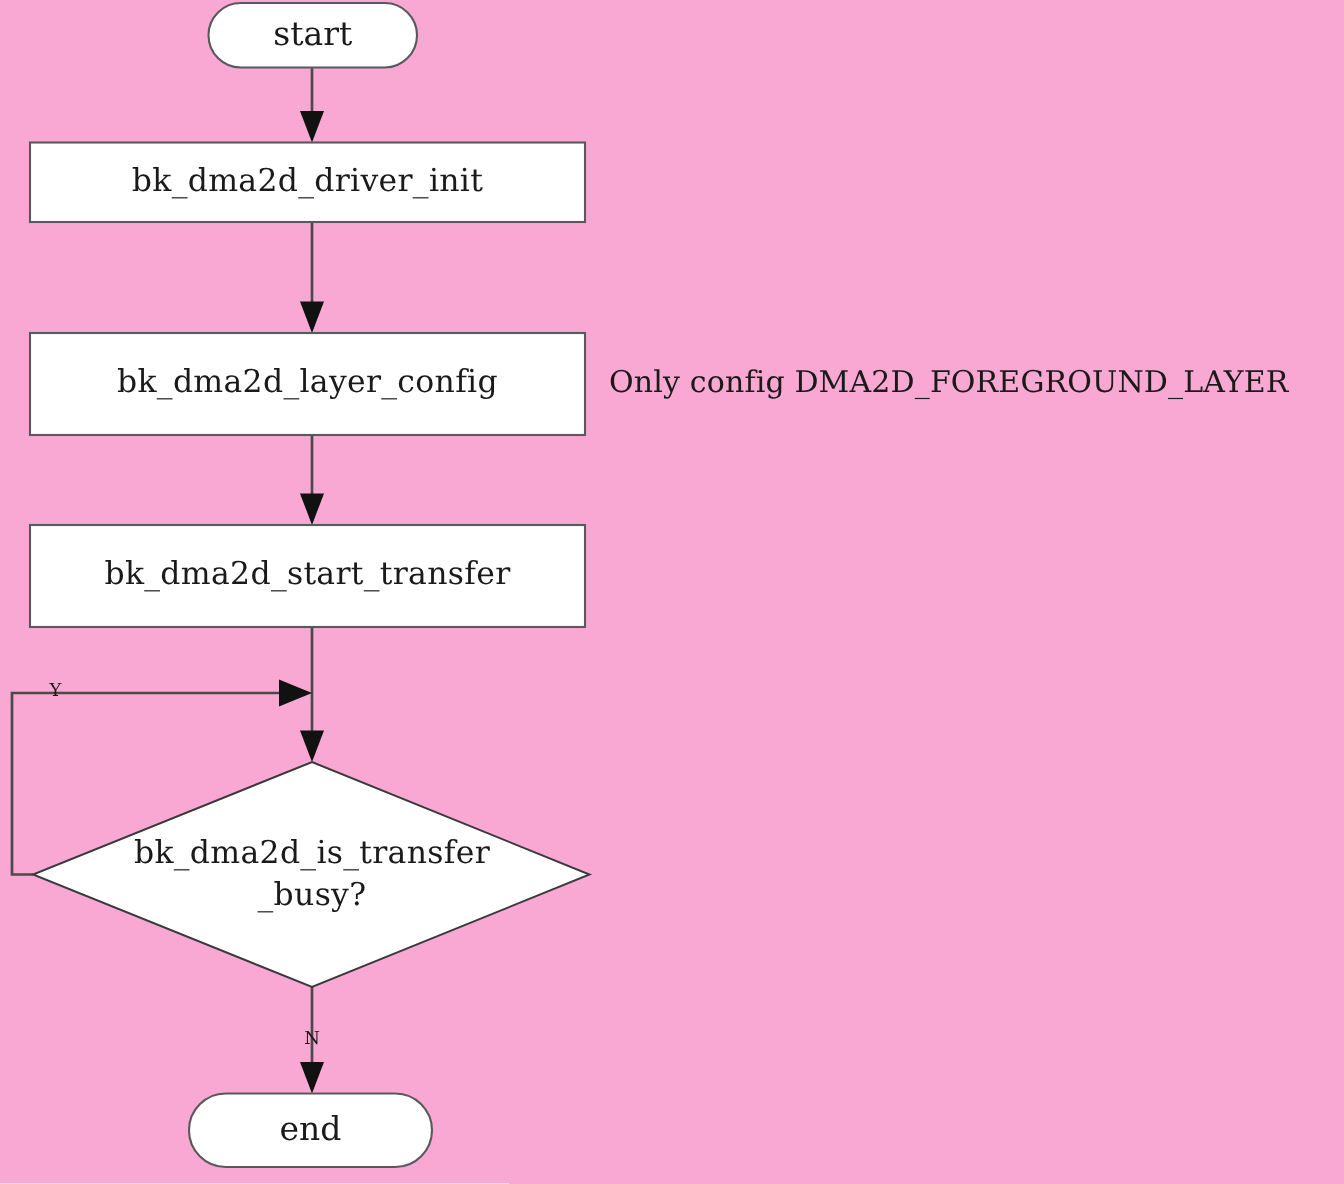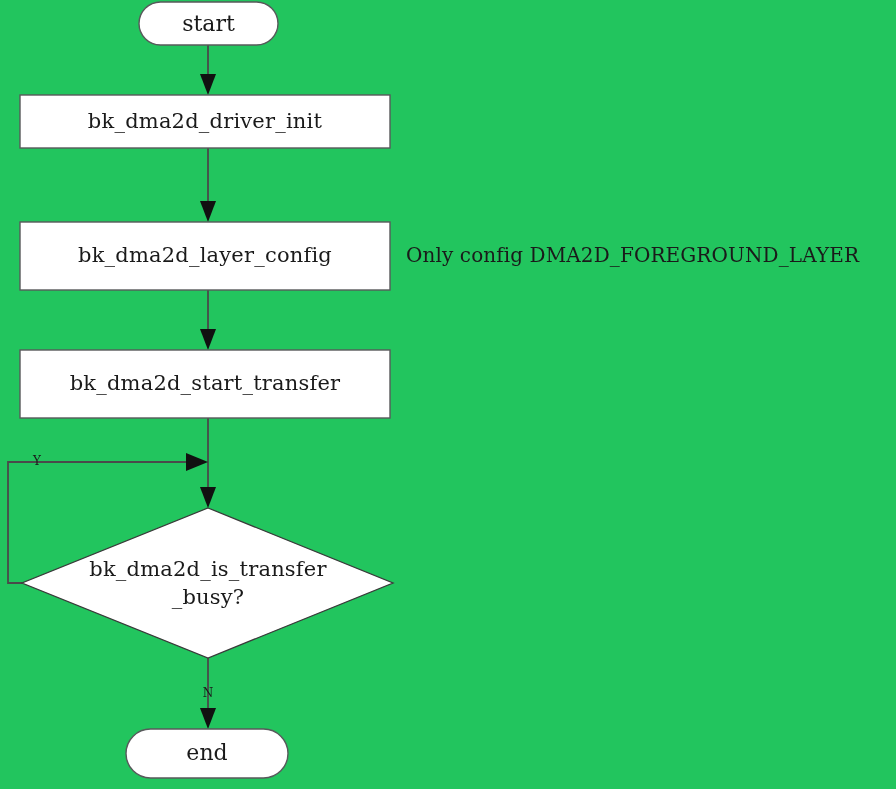--- a/index.html
+++ b/index.html
@@ -7,21 +7,21 @@
     padding: 0;
     background: #ffffff;
   }
   body {
     font-family: "DejaVu Serif", serif;
   }
   #canvas {
     position: relative;
     width: 896px;
     height: 789px;
-    background: #22c55e;
+    background: #f9a8d4;
     overflow: hidden;
   }
   #flow-svg {
     position: absolute;
     left: 0;
     top: 0;
     width: 896px;
     height: 789px;
   }
   .node-label {

